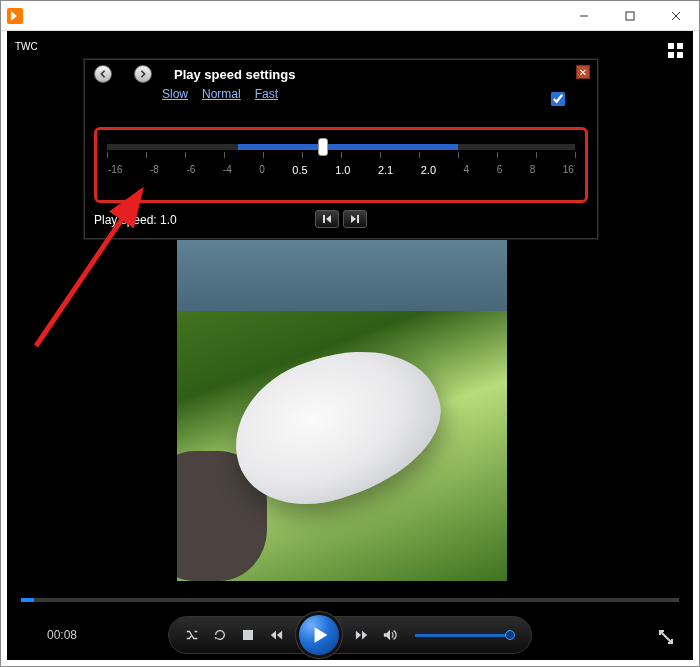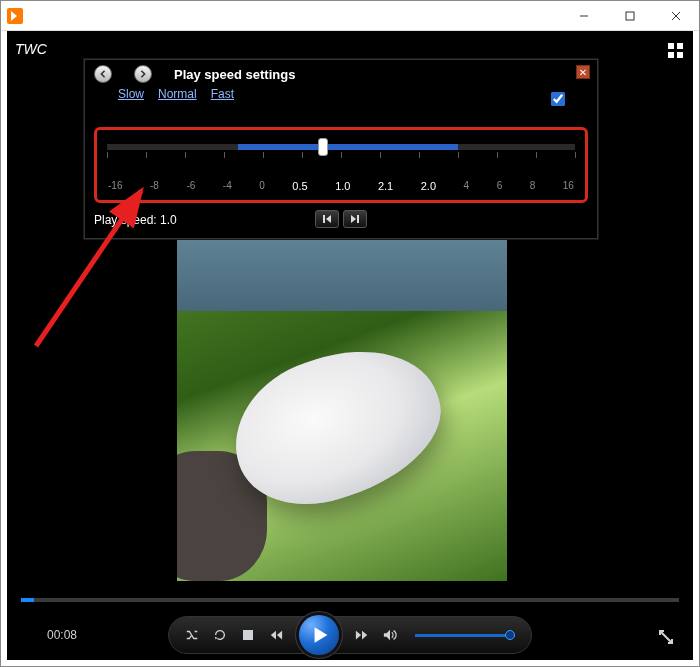--- a/index.html
+++ b/index.html
@@ -31,21 +31,21 @@
   .win-buttons { display:flex; }
   .win-btn { width:46px; height:30px; display:flex; align-items:center; justify-content:center; color:#555;}
   .win-btn svg{ width:10px; height:10px; }
 
   
   .player {
     position:absolute; left:6px; right:6px; top:30px; bottom:6px;
     background:#000;
   }
   .twc {
-    position:absolute; left:8px; top:10px; color:#fff; font-size:14px;font-style:italic;
+    position:absolute; left:8px; top:10px; color:#fff; font-size:10px;
   }
   .grid-icon {
     position:absolute; right:10px; top:12px;
     display:grid; grid-template-columns:repeat(2,6px); grid-gap:3px;
   }
   .grid-icon span{ width:6px; height:6px; background:#fff;}
 
   
   .video-frame {
     position:absolute; left:170px; top:170px; width:330px; height:380px;
@@ -77,21 +77,21 @@
   }
   .sp-header { display:flex; align-items:center; gap:22px; }
   .nav-circle {
     width:18px; height:18px; border-radius:50%;
     background:linear-gradient(#f4f4f4,#b8b8b8);
     display:flex; align-items:center; justify-content:center;
     border:1px solid #6b6b6b;
   }
   .nav-circle svg{ width:8px; height:8px;}
   .sp-title{ font-weight:bold; font-size:13px;}
-  .sp-links{ display:flex; gap:14px; margin:4px 0 0 24px;}
+  .sp-links{ display:flex; gap:14px; margin:4px 0 0 68px;}
   .sp-links a{ color:#8fb7ff; text-decoration:underline; cursor:pointer; font-size:12px;}
   .snap-wrap{ position:absolute; right:30px; top:30px; display:flex; align-items:center; gap:6px; font-size:12px;}
   .snap-wrap input{ accent-color:#2a6fd6; width:14px; height:14px;}
   .close-x {
     position:absolute; right:8px; top:6px; width:14px; height:14px;
     background:#b94a2b; color:#fff; font-size:10px; line-height:14px; text-align:center; border:1px solid #7a2d18;
     cursor:pointer;
   }
 
   .slider-box {
@@ -106,21 +106,21 @@
   .thumb{
     position:absolute; left:45%; top:-6px; width:10px; height:18px;
     background:#fff; border-radius:3px; border:1px solid #9a9a9a;
   }
   .ticks{
     position:relative; height:28px; margin-top:4px;
     display:flex; justify-content:space-between;
     color:#8a8a8a; font-size:10px;
     padding:0 1px;
   }
-  .ticks span{ position:relative;margin-top:16px; }
+  .ticks span{ position:relative; }
   .ticks span.bright{ color:#fff; font-weight:normal; font-size:11px;}
   .tmark-row{ position:relative; height:8px; margin-top:2px; }
   .tmark-row i{ position:absolute; top:0; width:1px; height:6px; background:#5a5a5a; }
 
   .sp-footer{
     display:flex; align-items:center; margin-top:10px; gap:8px;
   }
   .sp-footer-left{ font-size:12px;}
   .step-btns{ position:absolute; left:50%; transform:translateX(-50%); display:flex; gap:4px; margin-top:-2px;}
   .step-btn{

